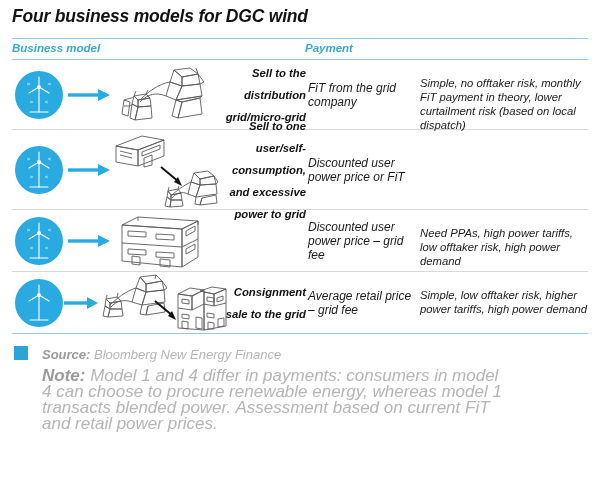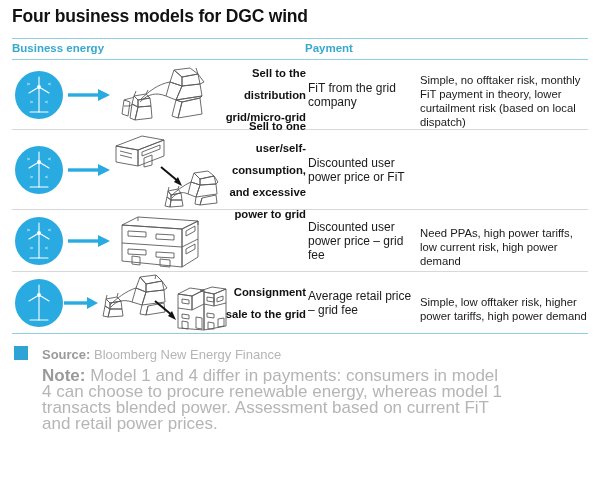--- a/index.html
+++ b/index.html
@@ -12,20 +12,21 @@
     background: #ffffff;
     font-family: "Liberation Sans", sans-serif;
     color: #231f20;
     overflow: hidden;
   }
   .page {
     position: relative;
     width: 600px;
     height: 484px;
     box-sizing: border-box;
+    font-style: italic;
   }
 
   
   .title {
     position: absolute;
     left: 12px;
     top: 6px;
     font-size: 17.5px;
     font-weight: bold;
     letter-spacing: -0.2px;
@@ -135,25 +136,24 @@
   }
   .pay-text {
     font-size: 12px;
     line-height: 14px;
     color: #1a1a1a;
   }
 
   .adv-cell {
     position: absolute;
     left: 408px;
-    top: 6px;
+    top: 16px;
     width: 172px;
     height: 100%;
     display: flex;
-    align-items: center;
   }
   .adv-text {
     font-size: 11.3px;
     line-height: 14px;
     color: #1a1a1a;
   }
 
   
   .foot {
     position: absolute;
@@ -197,21 +197,21 @@
 
 <div class="page">
 
   <div class="title">Four business models for DGC wind</div>
 
   <div class="table">
 
     <div class="hdr-rule-top"></div>
 
     <div class="hdr-row">
-      <div class="hdr-cell hdr-c1">Business energy</div>
+      <div class="hdr-cell hdr-c1">Business model</div>
       <div class="hdr-cell hdr-c2">Payment</div>
     </div>
 
     <div class="hdr-rule-bot"></div>
 
     <div class="row row-r1">
       <div class="graphic">
 
         <svg class="turbine-badge" viewBox="0 0 50 50">
           <circle cx="25" cy="25" r="24" fill="#29abe2"></circle>
@@ -381,21 +381,21 @@
             <path d="M20 41 L28 42 L28 50 L20 49 Z"></path>
             <path d="M48 44 L58 45 L58 52 L48 51 Z"></path>
             <path d="M26 2 L26 6 M86 6 L86 10"></path>
           </g>
         </svg>
       </div>
       <div class="pay-cell">
         <div class="pay-text">Discounted user power price – grid fee</div>
       </div>
       <div class="adv-cell">
-        <div class="adv-text">Need PPAs, high power tariffs, low current risk, high power demand</div>
+        <div class="adv-text">Need PPAs, high power tariffs, low offtaker risk, high power demand</div>
       </div>
     </div>
 
     <div class="row row-r4">
       <div class="graphic">
         <svg class="turbine-badge" viewBox="0 0 50 50">
           <circle cx="25" cy="25" r="24" fill="#29abe2"></circle>
           <g stroke="#ffffff" stroke-width="1.1" fill="none" stroke-linecap="round">
             <line x1="25" y1="17" x2="25" y2="42"></line>
             <line x1="25" y1="17" x2="25" y2="7"></line>

